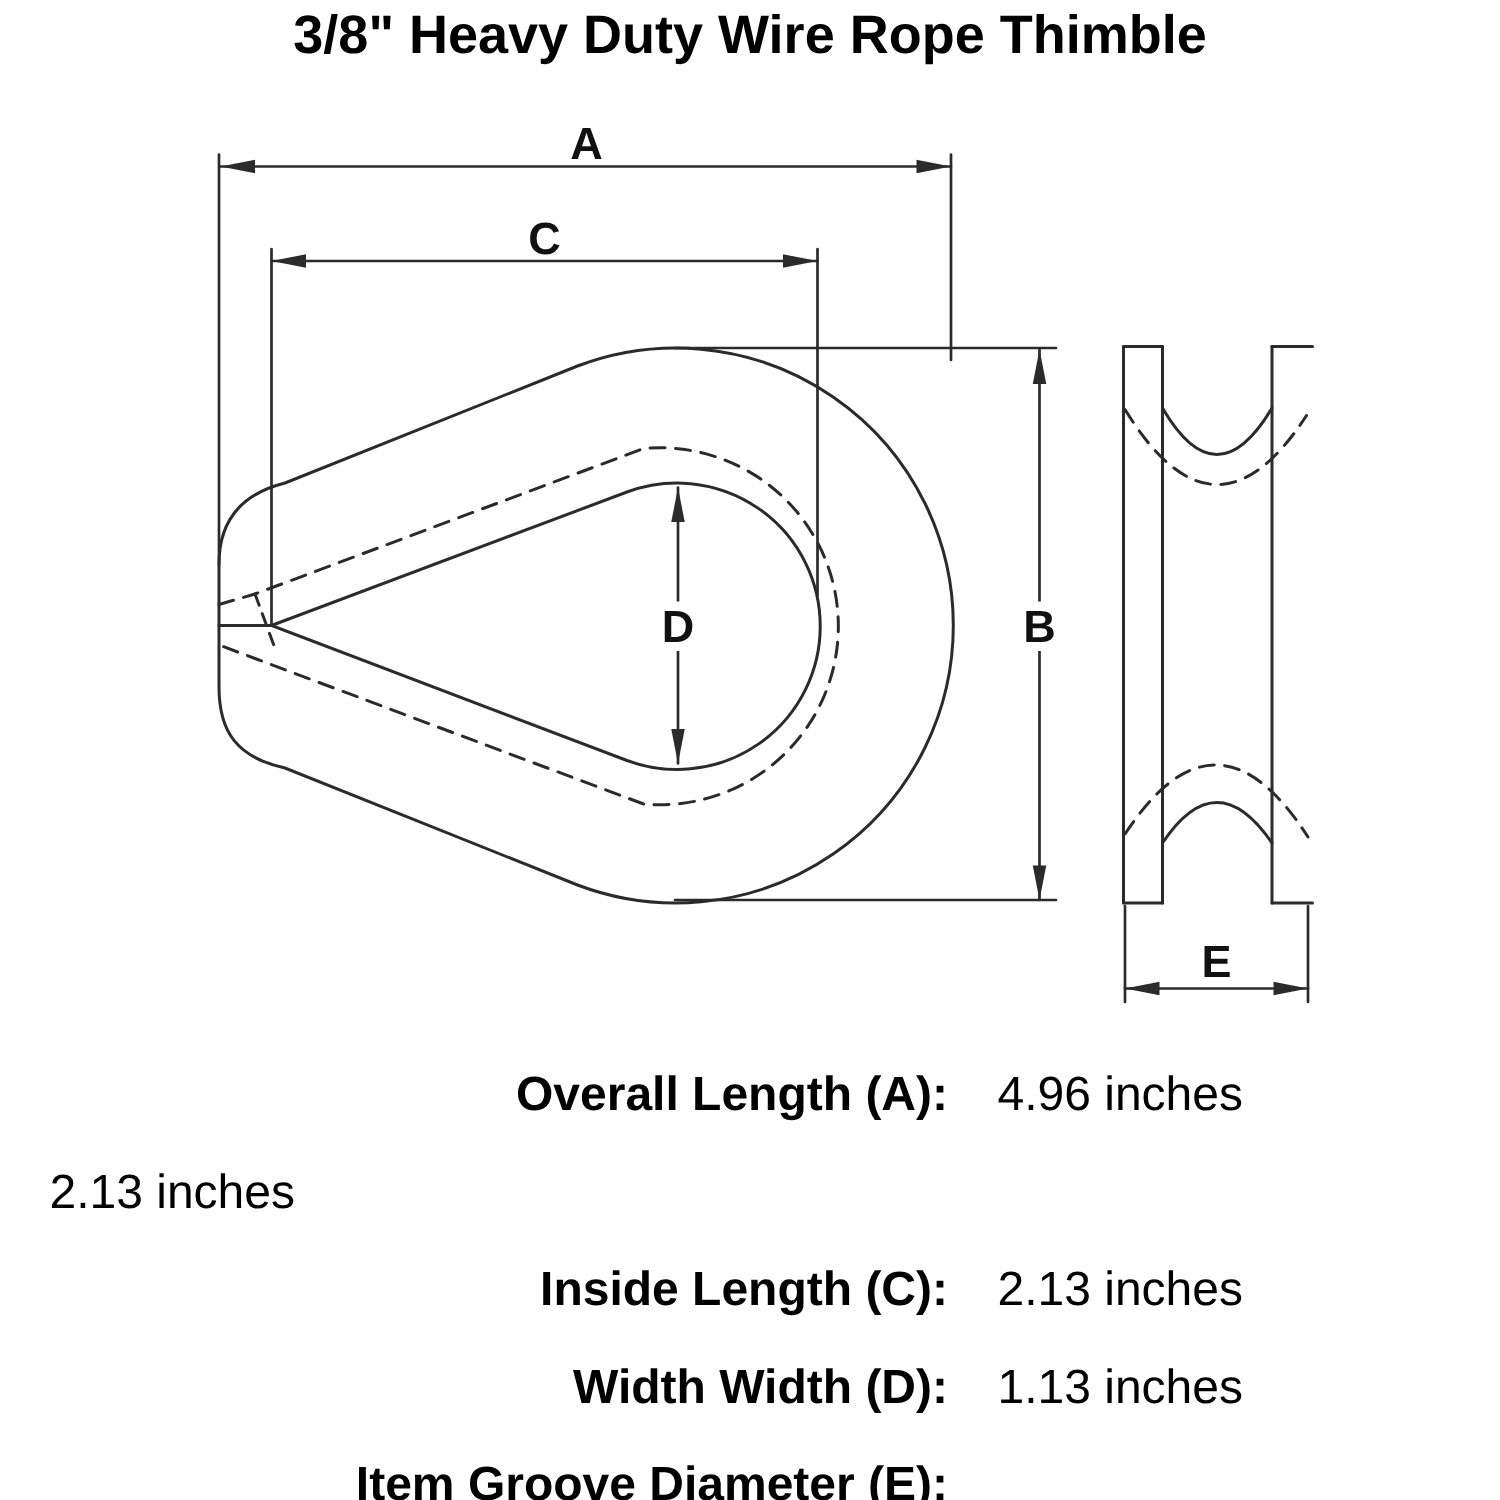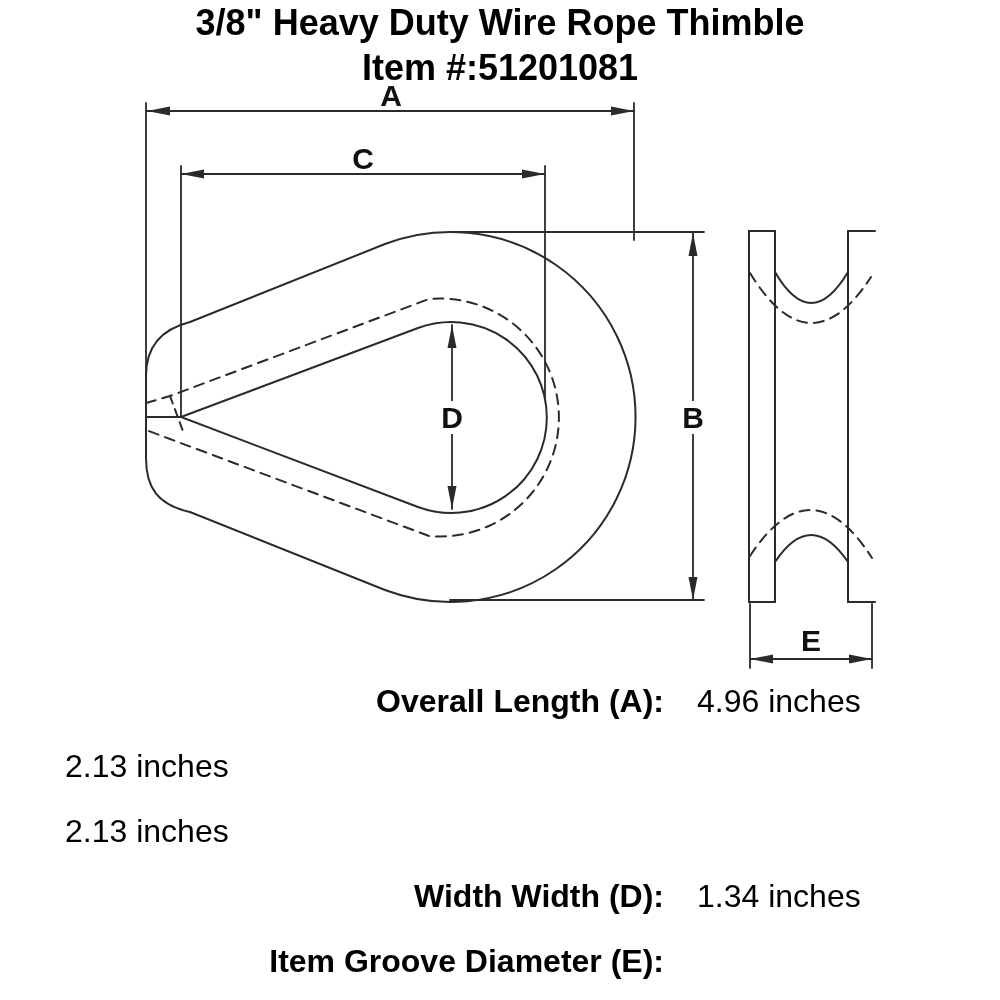--- a/index.html
+++ b/index.html
@@ -42,23 +42,22 @@
   }
   .spec-table {
     position: absolute;
     top: 683px;
     left: 0;
     width: 1000px;
   }
   .spec-row {
     height: 65px;
     display: flex;
-    align-items: flex-start;
+    align-items: flex-end;
     color: #000;
-    margin-left: 32px;
   }
   .spec-label {
     flex: 0 0 632px;
     text-align: right;
     font-weight: bold;
     font-size: 32px;
   }
   .spec-value {
     margin-left: 33px;
     font-size: 32px;
@@ -72,21 +71,20 @@
     text-anchor: middle;
   }
 </style>
 </head>
 <body>
 
 <div id="stage">
 
   <div class="title-block">
     <div class="title-line1">3/8" Heavy Duty Wire Rope Thimble</div>
-    <div class="title-line2">Item #:51201081</div>
   </div>
 
   <svg id="drawing-svg" width="1000" height="680" viewBox="0 0 1000 680">
     <g stroke="#2b2b2b" stroke-width="2" fill="none" stroke-linecap="round">
 
       <g>
 
         <path d="M 190,322 L 385,244 A 185 185 0 1 1 385,590 L 190,512
                  C 158,505 146,488 146,458 L 146,376 C 146,346 162,329 190,322 Z"></path>
 
@@ -161,24 +159,25 @@
 
   <div class="spec-table">
     <div class="spec-row">
       <div class="spec-label">Overall Length (A):</div>
       <div class="spec-value">4.96 inches</div>
     </div>
     <div class="spec-row">
       <div class="spec-value">2.13 inches</div>
     </div>
     <div class="spec-row">
+      <div class="spec-label">Inside Length (C):</div>
       <div class="spec-value">2.13 inches</div>
     </div>
     <div class="spec-row">
       <div class="spec-label">Width Width (D):</div>
-      <div class="spec-value">1.34 inches</div>
+      <div class="spec-value">1.13 inches</div>
     </div>
     <div class="spec-row">
       <div class="spec-label">Item Groove Diameter (E):</div>
     </div>
   </div>
 
 </div>
 
 </body></html>

